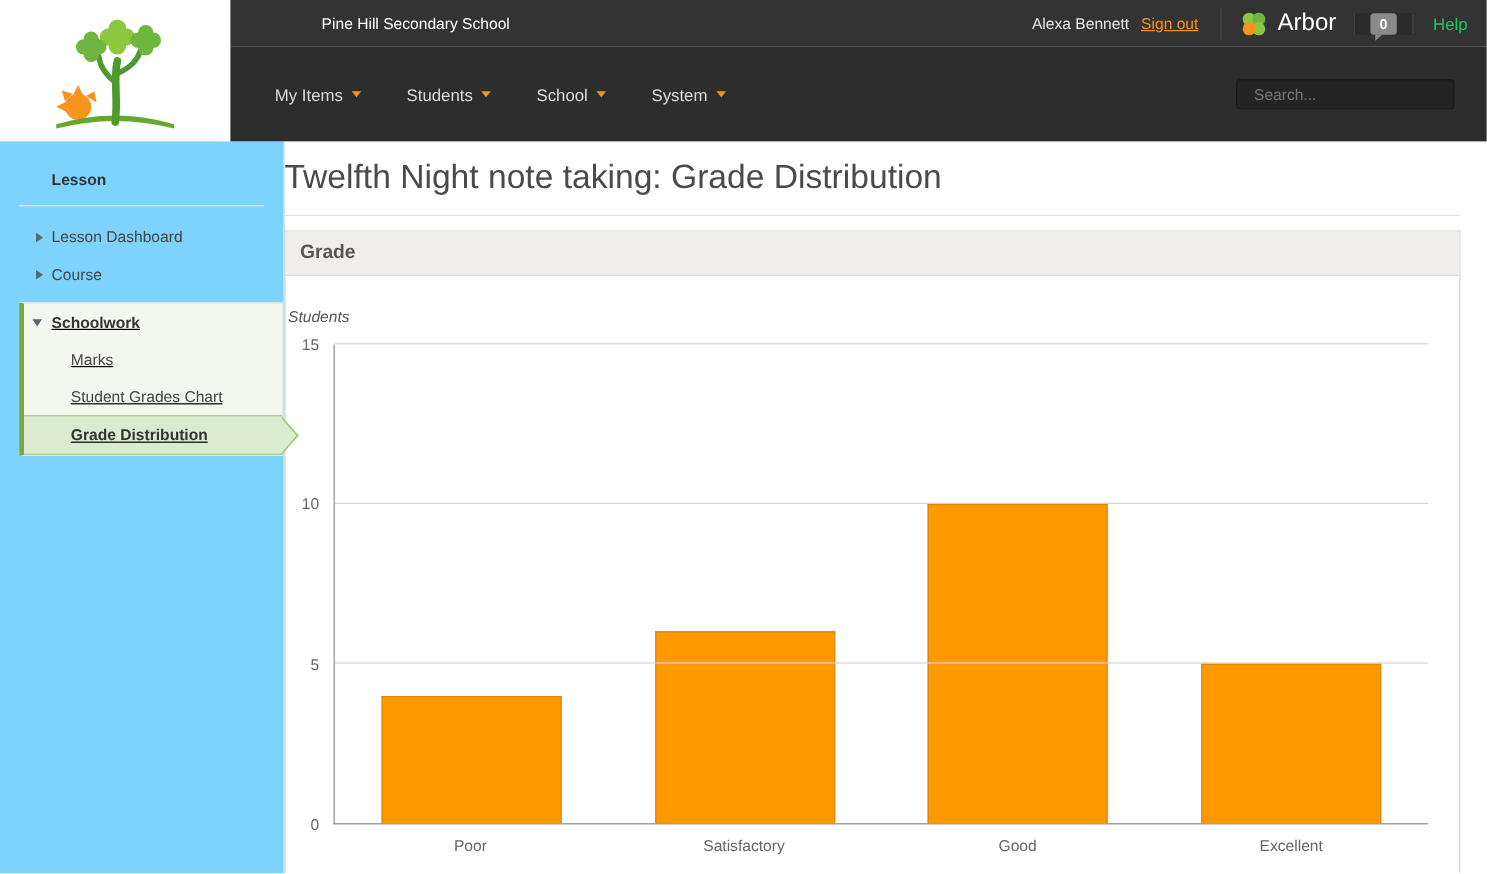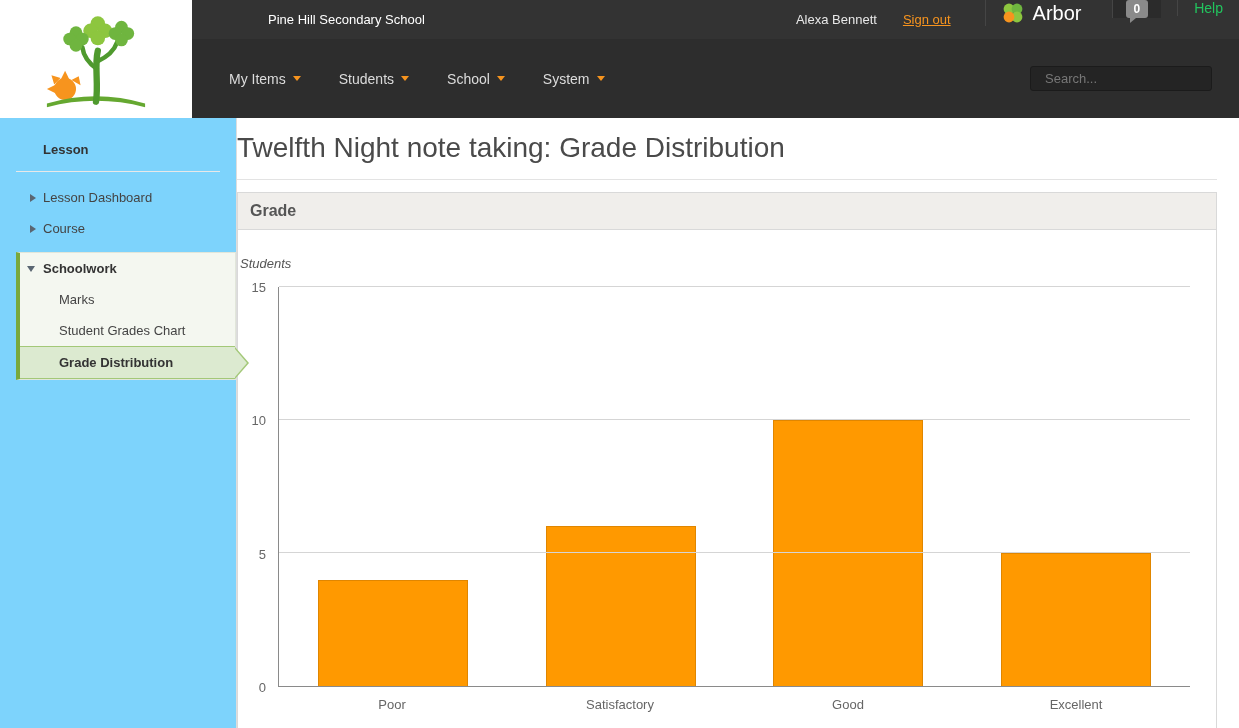--- a/index.html
+++ b/index.html
@@ -4,21 +4,21 @@
 <style>
   * { margin:0; padding:0; box-sizing:border-box; }
   html,body { width:1239px; height:728px; overflow:hidden; background:#fff;
     font-family:"Liberation Sans", sans-serif; }
   .stage { position:relative; width:1239px; height:728px; }
 
   
   .topbar { height:39px; background:#333333; display:flex; align-items:stretch;
     justify-content:space-between; padding-left:220px; }
   .school-name { align-self:center; color:#fff; font-size:13px; font-weight:normal;padding-left:48px; }
-  .topbar-right { display:flex; align-items:flex-start;gap:16px; }
+  .topbar-right { display:flex; align-items:center; }
   .user-name { align-self:center; color:#e8e8e8; font-size:13px; margin-right:10px; }
   .sign-out { align-self:center; color:#f7941e; font-size:13px; text-decoration:underline;
     cursor:pointer; margin-right:18px; }
   .brand { display:flex; align-items:center; gap:7px; padding:0 14px;
     border-left:1px solid #454545; cursor:pointer; }
   .brand-label { color:#fff; font-size:20px; }
   .notif-cell { display:flex; align-items:center; padding:0 13px;
     border-left:1px solid #454545; background:rgba(0,0,0,0.15); cursor:pointer; }
   .bubble { position:relative; background:#8a8a8a; color:#fff; font-size:12px;
     font-weight:bold; border-radius:3px; padding:2px 8px; }
@@ -48,21 +48,21 @@
   .sidebar { position:absolute; top:118px; left:0; width:237px; bottom:0; background:#7dd3fc;
     border-right:1px solid #ddd; z-index:2; }
   .side-title { font-size:13px; font-weight:bold; color:#333; margin:24px 16px 14px 43px; }
   .side-divider { border-top:1px solid #e8e8e8; margin:0 16px 10px 16px; }
   .side-item { position:relative; padding:8px 0 8px 43px; font-size:13px; color:#444;
     cursor:pointer; }
   .tri-right { position:absolute; left:30px; top:50%; transform:translateY(-50%);
     width:0; height:0; border-left:6px solid #5a6672; border-top:4px solid transparent;
     border-bottom:4px solid transparent; }
   .sw-group { margin:8px 0 0 16px; background:#f4f7f0; border:1px solid #e1e6da;
-    border-left:4px solid #79a83d; }
+    border-left:4px solid #79a83d;text-decoration:underline; }
   .sw-header { position:relative; padding:8px 0 8px 23px; font-size:13px; font-weight:bold;
     color:#333; cursor:pointer; }
   .tri-down { position:absolute; left:7px; top:50%; transform:translateY(-50%); width:0;
     height:0; border-top:6px solid #5a6672; border-left:4px solid transparent;
     border-right:4px solid transparent; }
   .sw-child { position:relative; padding:8px 0 8px 39px; font-size:13px; color:#444;
     cursor:pointer; }
   .sw-child.active { background:#dcead0; border-top:1px solid #a3c878;
     border-bottom:1px solid #a3c878; font-weight:bold; color:#333; }
   .sw-child.active::before { content:""; position:absolute; right:-14px; top:50%;

